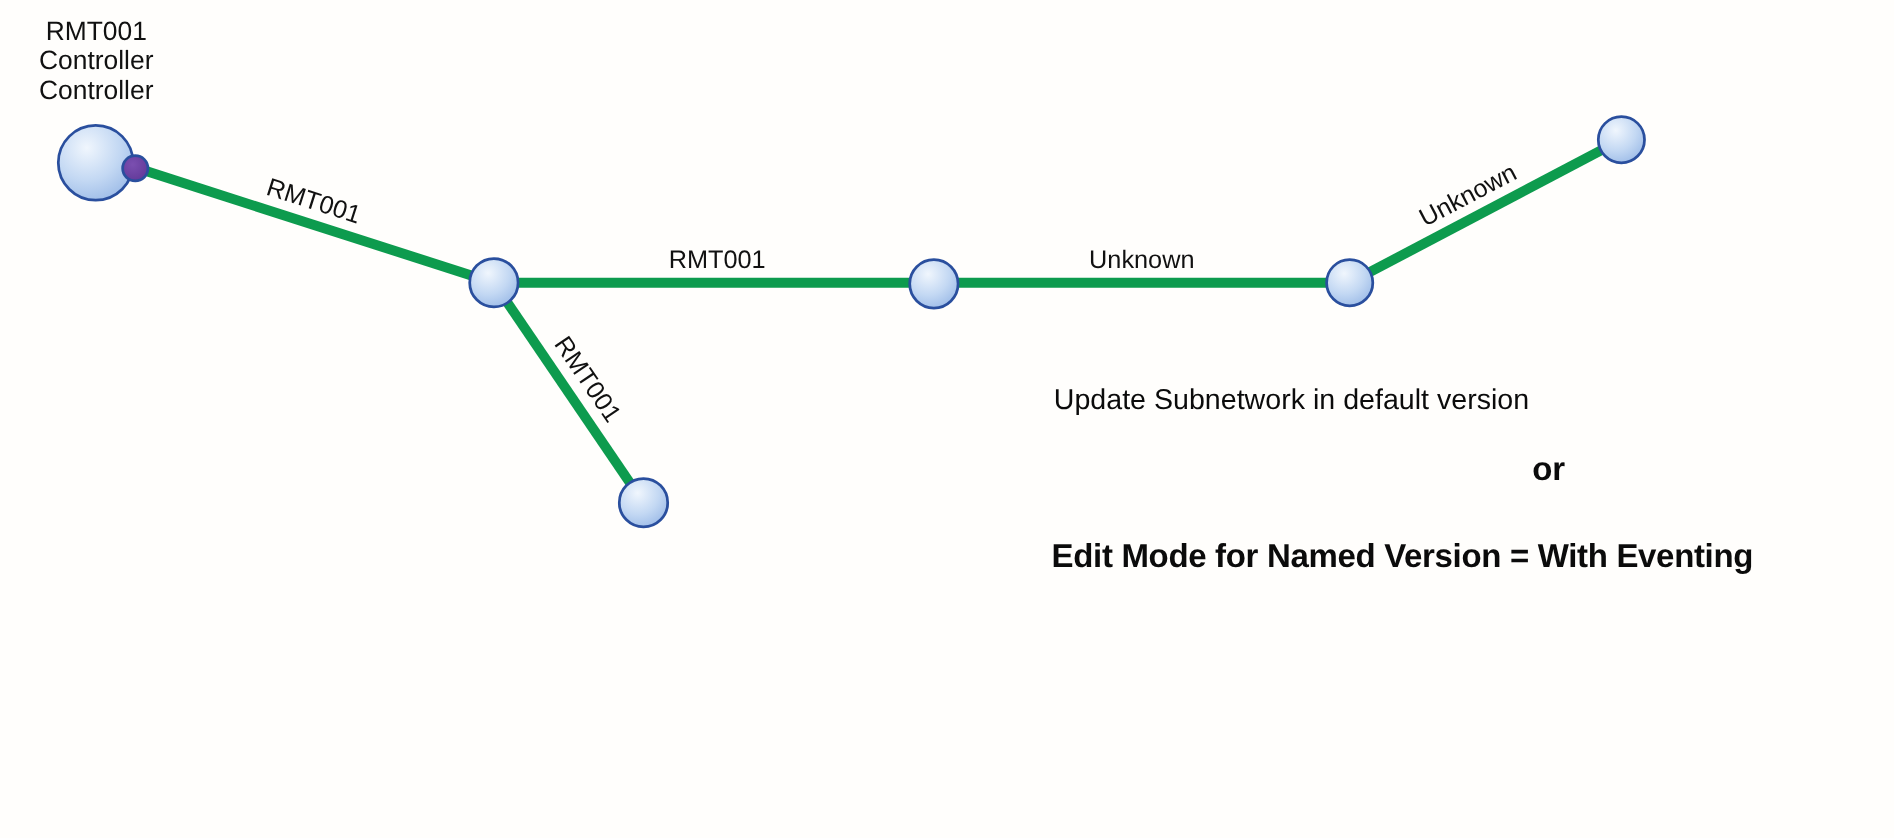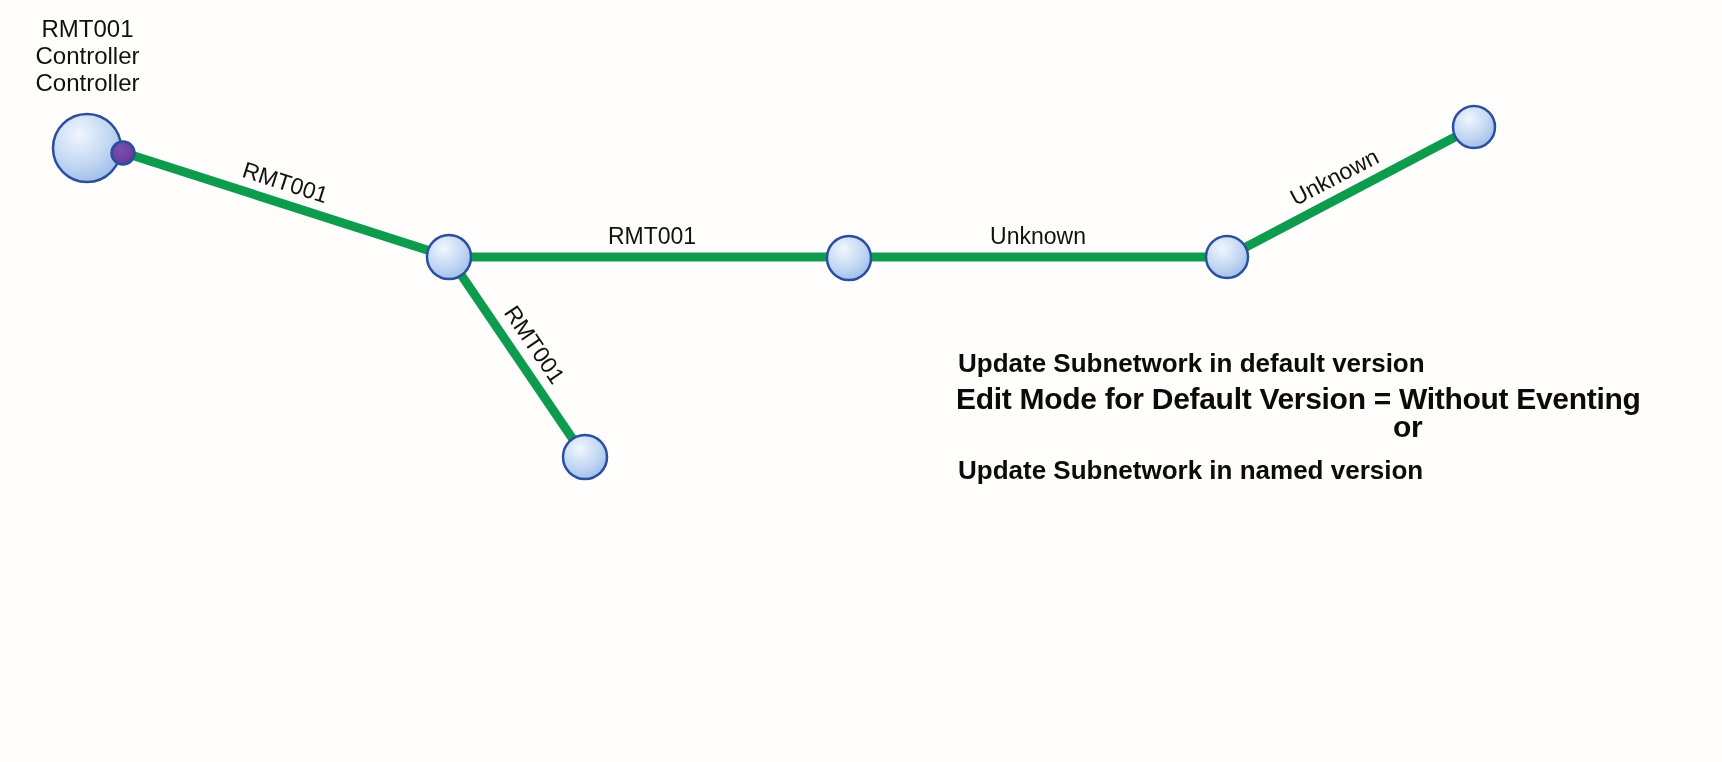--- a/index.html
+++ b/index.html
@@ -35,21 +35,21 @@
     font-size: 24px;
     line-height: 27px;
     color: #111111;
   }
   .controller-label span { display: block; }
   .ann {
     position: absolute;
     color: #0b0b0b;
     white-space: nowrap;
   }
-  .ann.regular { font-size: 26px; font-weight: 700; }
+  .ann.regular { font-size: 26px; font-weight: 400; }
   .ann.bold    { font-size: 30px; font-weight: 700; letter-spacing: -0.3px; }
 </style>
 </head>
 <body>
 
 <div class="stage">
 
   <svg class="diagram" width="1722" height="762" viewBox="0 0 1722 762">
     <defs>
       <radialGradient id="nodeFill" cx="38%" cy="30%" r="80%">
@@ -90,17 +90,16 @@
     </g>
   </svg>
 
   <div class="controller-label">
     <span>RMT001</span>
     <span>Controller</span>
     <span>Controller</span>
   </div>
 
   <div class="ann regular" style="left:958px; top:348px;">Update Subnetwork in default version</div>
-  <div class="ann bold" style="left:956px; top:382px;">Edit Mode for Default Version = Without Eventing</div>
   <div class="ann bold" style="left:1393px; top:410px;">or</div>
-  <div class="ann regular" style="left:958px; top:455px;">Update Subnetwork in named version</div>
+  <div class="ann bold" style="left:956px; top:489px;">Edit Mode for Named Version = With Eventing</div>
 
 </div>
 
 </body></html>

